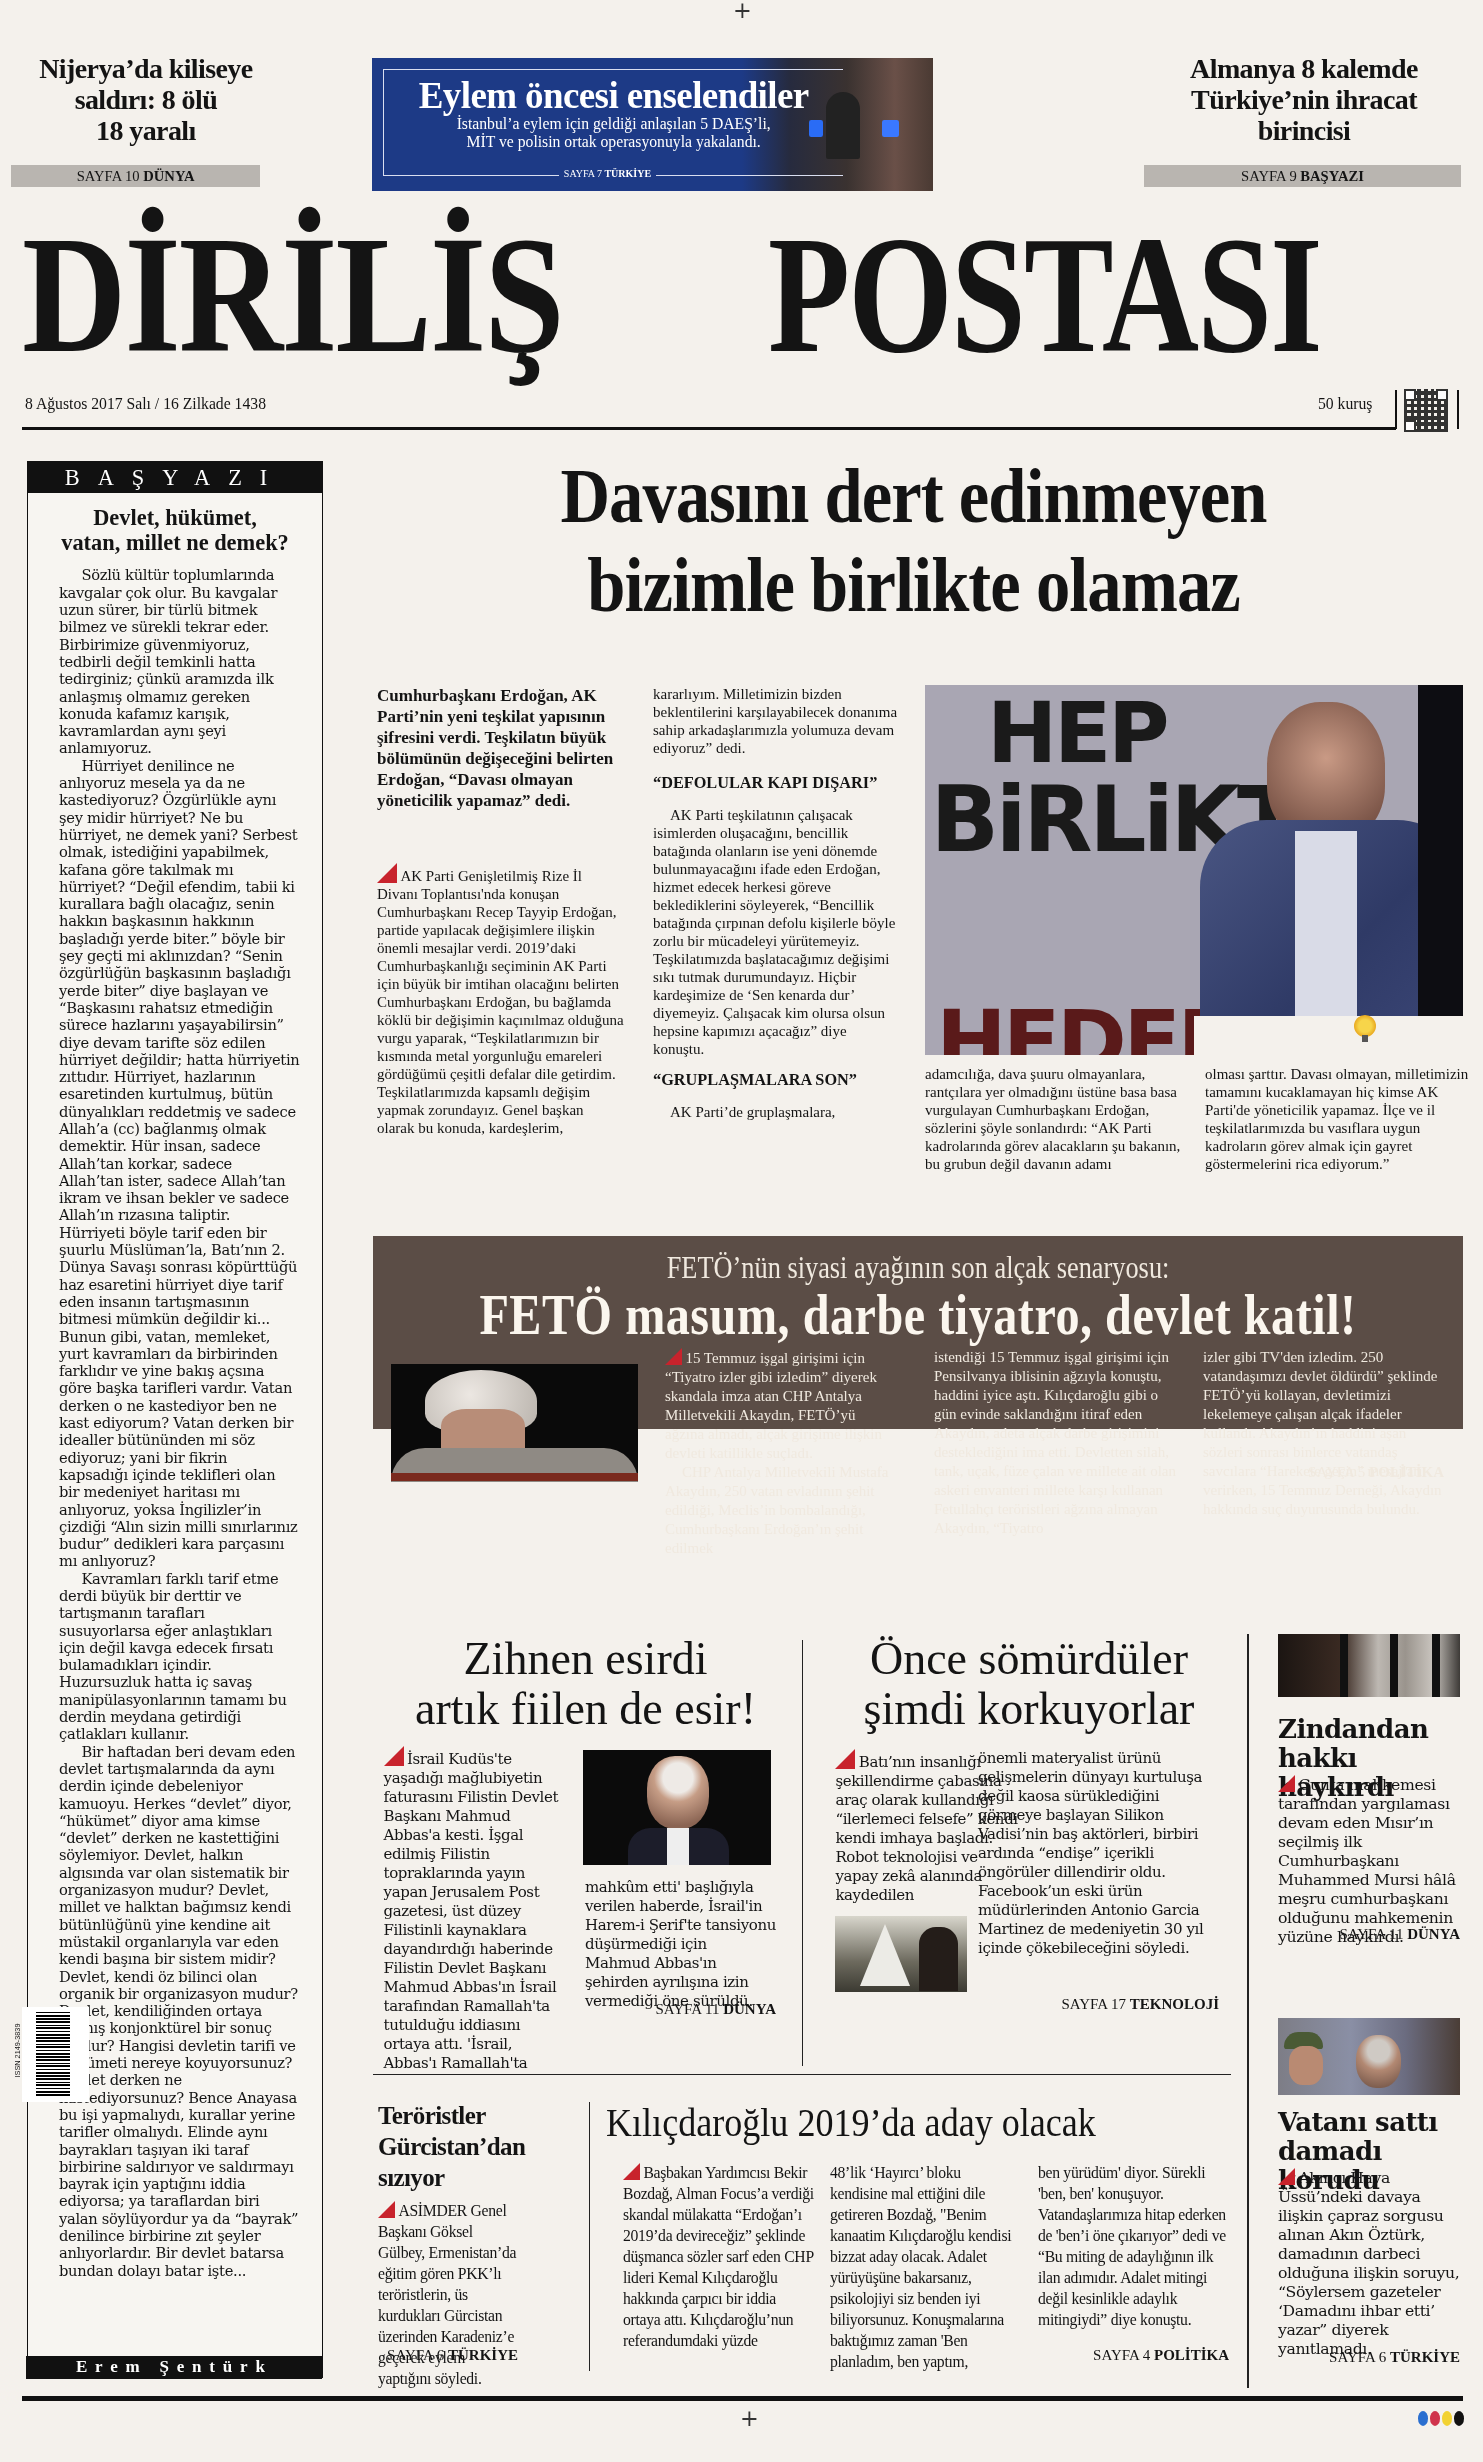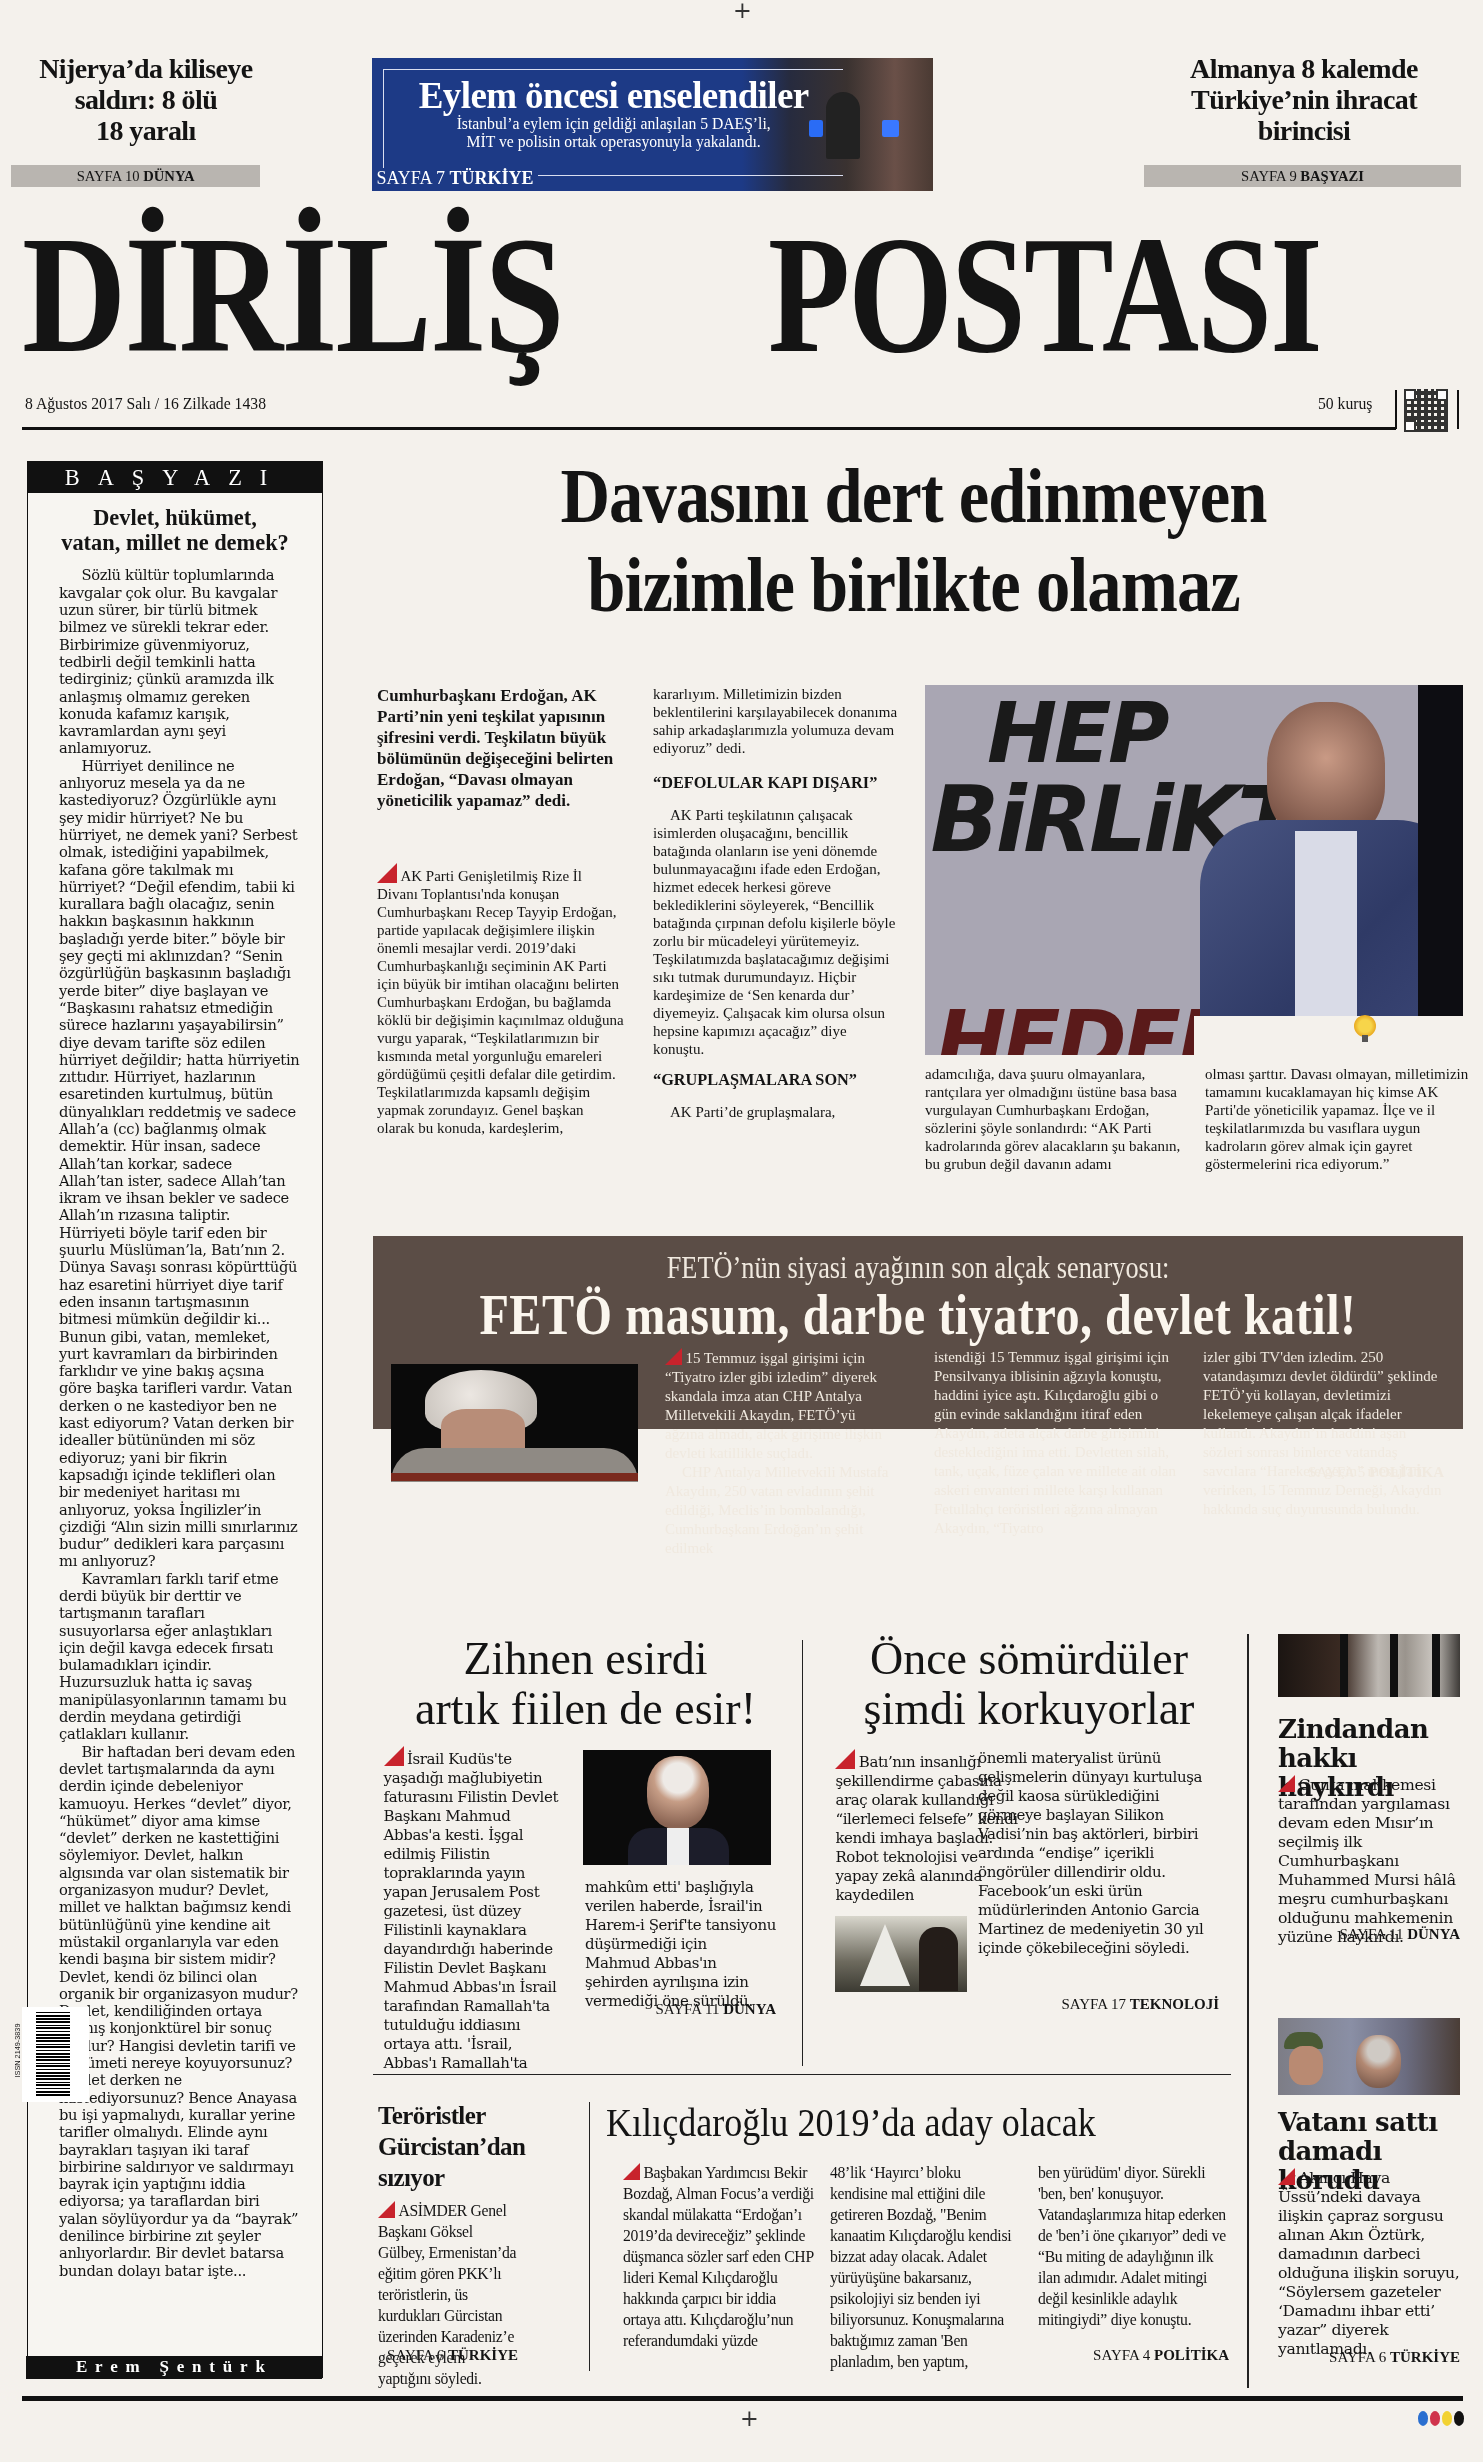--- a/index.html
+++ b/index.html
@@ -9,21 +9,21 @@
   .reg-mark { font-family: "DejaVu Sans", sans-serif; font-size: 22.4px; color: #333; }
 
   
   .teaser-side { text-align: center; font-weight: bold; font-size: 28px; line-height: 31px; letter-spacing: -0.6px; }
   .sayfa-bar { background: #b9b5b0; text-align: center; font-size: 14.6px; line-height: 22.4px; letter-spacing: 0; }
   .sayfa-bar b { font-weight: bold; }
   .eylem-box { background: #1d3a86; color: #fff; overflow: hidden; }
   .eylem-inner { position: absolute; left: 11.2px; top: 11.2px; width: 460px; height: 107px; border: 1.1px solid #d9def0; border-right: none; }
   .eylem-title { font-size: 37px; font-weight: bold; text-align: center; line-height: 39px; letter-spacing: -0.6px; }
   .eylem-sub { font-size: 15.7px; text-align: center; line-height: 18px; }
-  .eylem-sayfa { font-size: 18px; }
+  .eylem-sayfa { font-size: 10px; text-align: center; }
   .eylem-photo { position: absolute; right: 0; top: 0; width: 191px; height: 135px;
     background: linear-gradient(90deg, rgba(29,58,134,1) 0%, rgba(40,40,50,0.85) 25%, #3a3230 55%, #6a5048 80%, #4a3a33 100%); }
 
   
   .masthead { font-weight: bold; font-size: 168px; letter-spacing: -2.2px; line-height: 168px; white-space: nowrap; }
   .dateline { font-size: 15.7px; }
   .rule-thick { background: #111; }
 
   
   .basyazi-box { border: 1.7px solid #111; background: #f7f5f1; }
@@ -162,21 +162,21 @@
 </div>
 
 <div class="abs col-text" style="left:653px;top:685px;width:247px;">
   <p>kararlıyım. Milletimizin bizden beklentilerini karşılayabilecek donanıma sahip arkadaşlarımızla yolumuza devam ediyoruz” dedi.</p>
   <p class="subhead" style="margin-top:15.7px;">“DEFOLULAR KAPI DIŞARI”</p>
   <p class="ind" style="margin-top:13.5px;">AK Parti teşkilatının çalışacak isimlerden oluşacağını, bencillik batağında olanların ise yeni dönemde bulunmayacağını ifade eden Erdoğan, hizmet edecek herkesi göreve beklediklerini söyleyerek, “Bencillik batağında çırpınan defolu kişilerle böyle zorlu bir mücadeleyi yürütemeyiz. Teşkilatımızda başlatacağımız değişimi sıkı tutmak durumundayız. Hiçbir kardeşimize de ‘Sen kenarda dur’ diyemeyiz. Çalışacak kim olursa olsun hepsine kapımızı açacağız” diye konuştu.</p>
   <p class="subhead" style="margin-top:12.3px;">“GRUPLAŞMALARA SON”</p>
   <p class="ind" style="margin-top:12.3px;">AK Parti’de gruplaşmalara,</p>
 </div>
 
-<div class="abs photo-erdogan" style="left:925px;top:685px;width:538px;height:370px;font-style:italic;">
+<div class="abs photo-erdogan" style="left:925px;top:685px;width:538px;height:370px;">
   <div class="banner-word" style="left:62px;top:5.6px;font-size:84px;color:#1a1a1a;">HEP</div>
   <div class="banner-word" style="left:5.6px;top:90px;font-size:90px;color:#1a1a1a;">BiRLiKT</div>
   <div class="banner-word" style="left:11.2px;top:314px;font-size:84px;color:#5a1a1a;">HEDEFL</div>
   <div class="abs" style="left:275px;top:17px;width:264px;height:314px;">
     <div class="abs" style="left:67px;top:0;width:118px;height:140px;border-radius:45% 45% 40% 40%;background:radial-gradient(circle at 50% 40%,#c99a85,#7b5548 75%);"></div>
     <div class="abs" style="left:0;top:118px;width:264px;height:196px;border-radius:67px 67px 0 0;background:linear-gradient(135deg,#4a5683,#2f3a66 60%,#3a4575);"></div>
     <div class="abs" style="left:95px;top:129px;width:62px;height:185px;background:#d9dbe7;"></div>
   </div>
   <div class="abs" style="left:493px;top:0;width:45px;height:331px;background:#0d0d12;"></div>
   <div class="abs" style="left:269px;top:331px;width:269px;height:45px;background:#f4f1ec;"></div>

